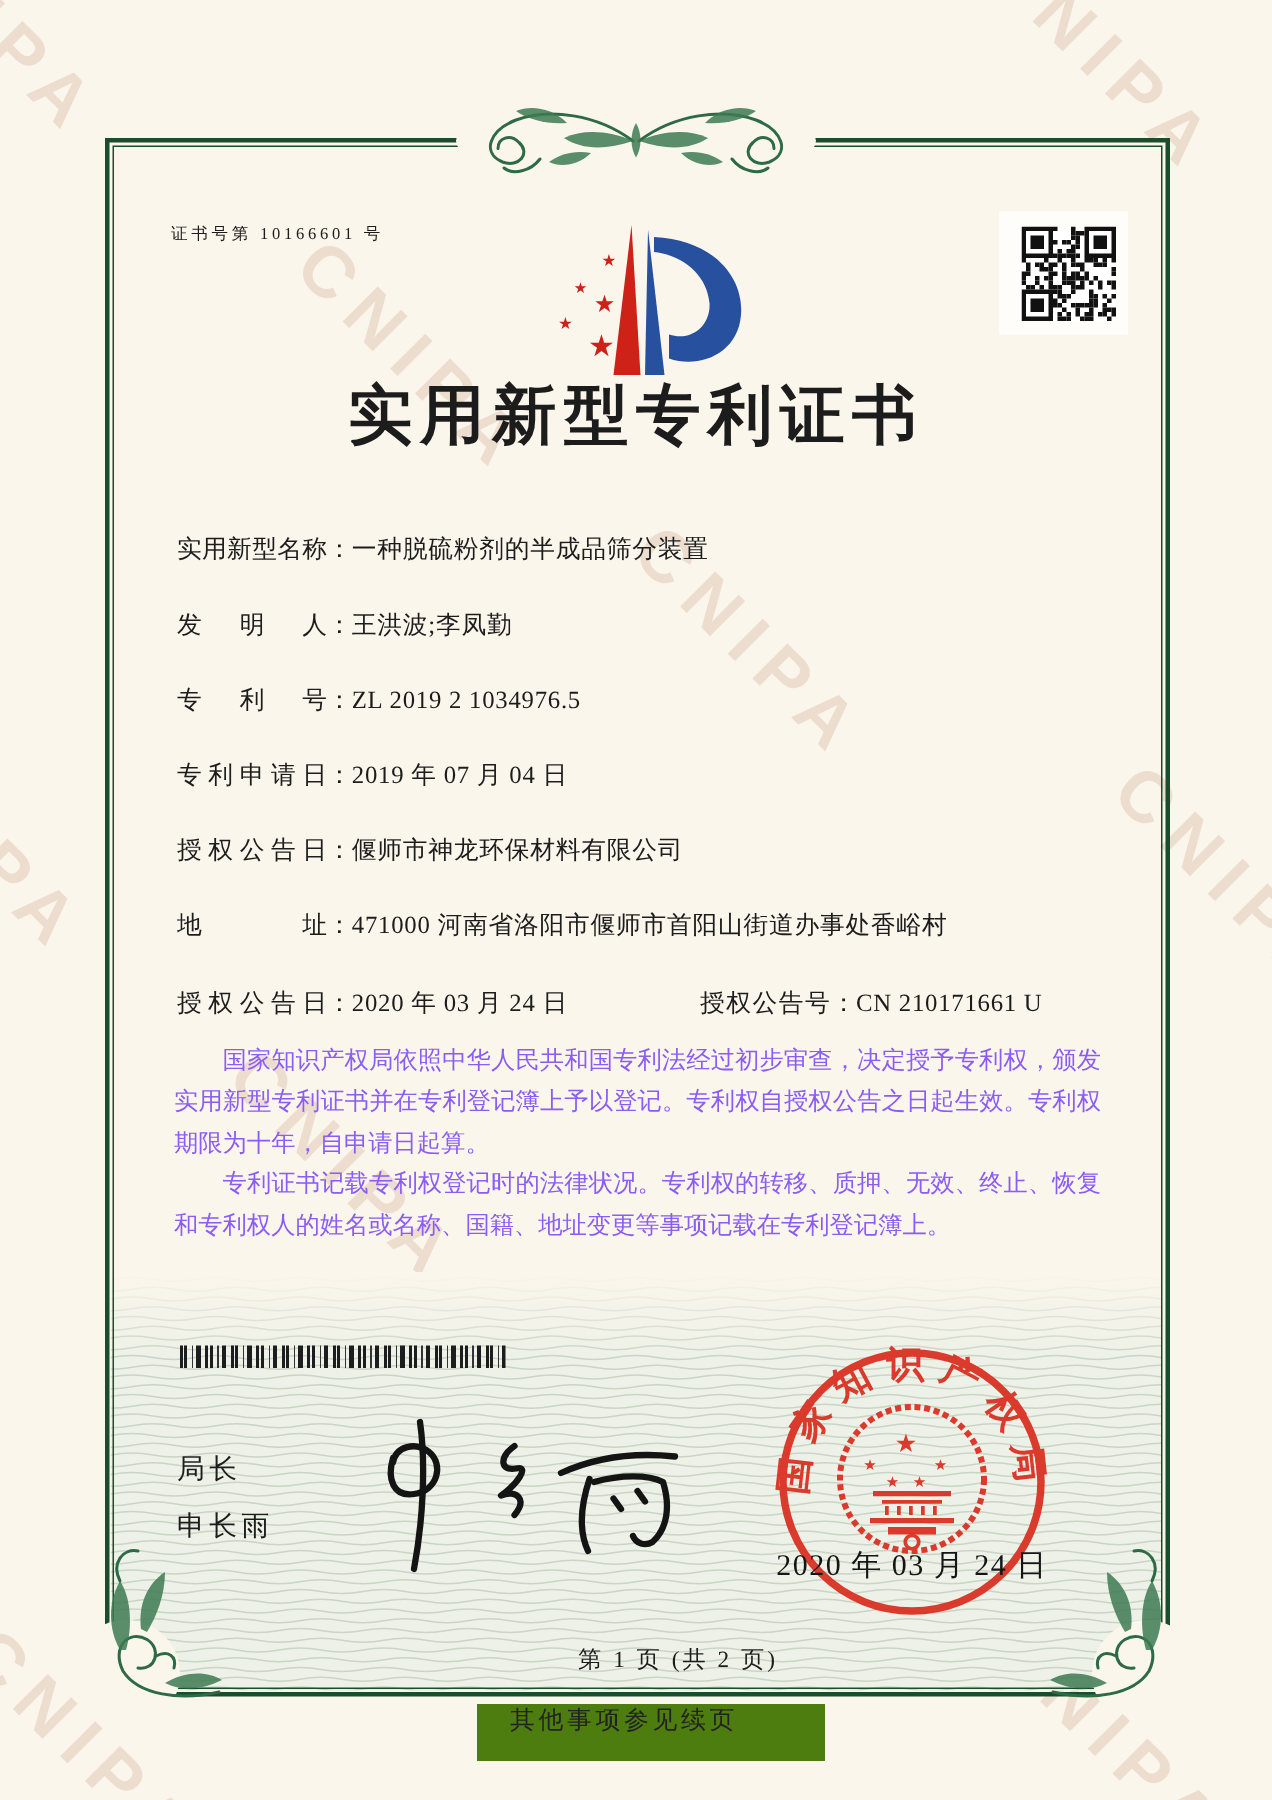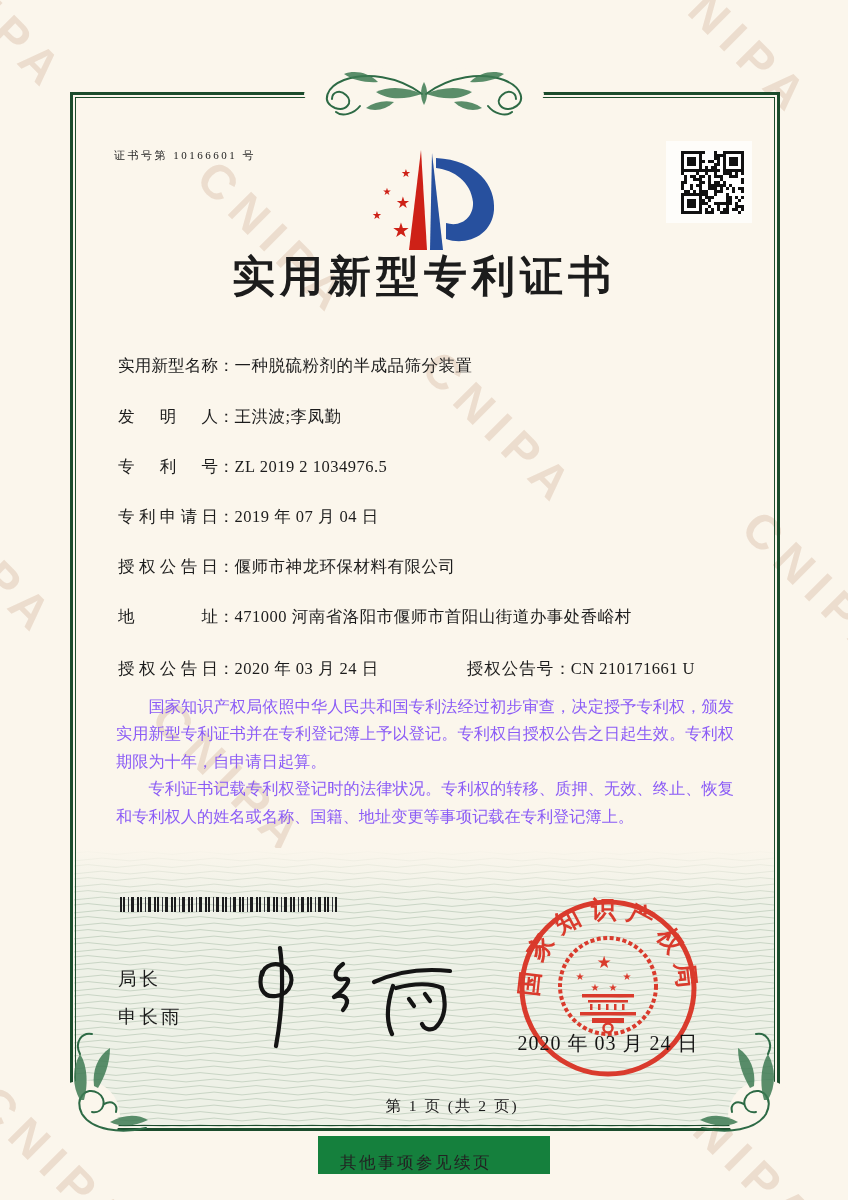--- a/index.html
+++ b/index.html
@@ -52,22 +52,22 @@
   #director-name{position:absolute;left:118px;top:1004px;font-size:18.5px;letter-spacing:3px;z-index:4;}
   #signature{position:absolute;left:246px;top:942px;z-index:4;}
   #signature path{fill:none;stroke:#141414;stroke-width:4.2;stroke-linecap:round;stroke-linejoin:round;}
   
   #seal{position:absolute;left:516px;top:896px;z-index:5;opacity:.92;}
   #seal-date{position:absolute;left:508px;top:1030px;width:200px;text-align:center;
       font-size:20px;letter-spacing:1px;color:#151515;z-index:6;}
   
   #page-number{position:absolute;left:0;top:1096px;width:848px;text-align:center;
       font-size:15.5px;letter-spacing:2px;z-index:4;padding-left:28px;}
-  #cont-box{position:absolute;left:318px;top:1136px;width:232px;height:38px;background:#15803d;
-      z-index:4;display:flex;align-items:flex-end;}
+  #cont-box{position:absolute;left:318px;top:1136px;width:232px;height:38px;background:#4d7c0f;
+      z-index:4;display:flex;align-items:flex-start;}
   #cont-box span{margin-left:22px;font-size:16.5px;letter-spacing:2.5px;color:#222;}
 </style>
 </head>
 <body>
 
 <div id="page">
 
   <span class="wm" style="left:-60px;top:-75px">CNIPA</span>
   <span class="wm" style="left:225px;top:150px">CNIPA</span>
   <span class="wm" style="left:450px;top:340px">CNIPA</span>

